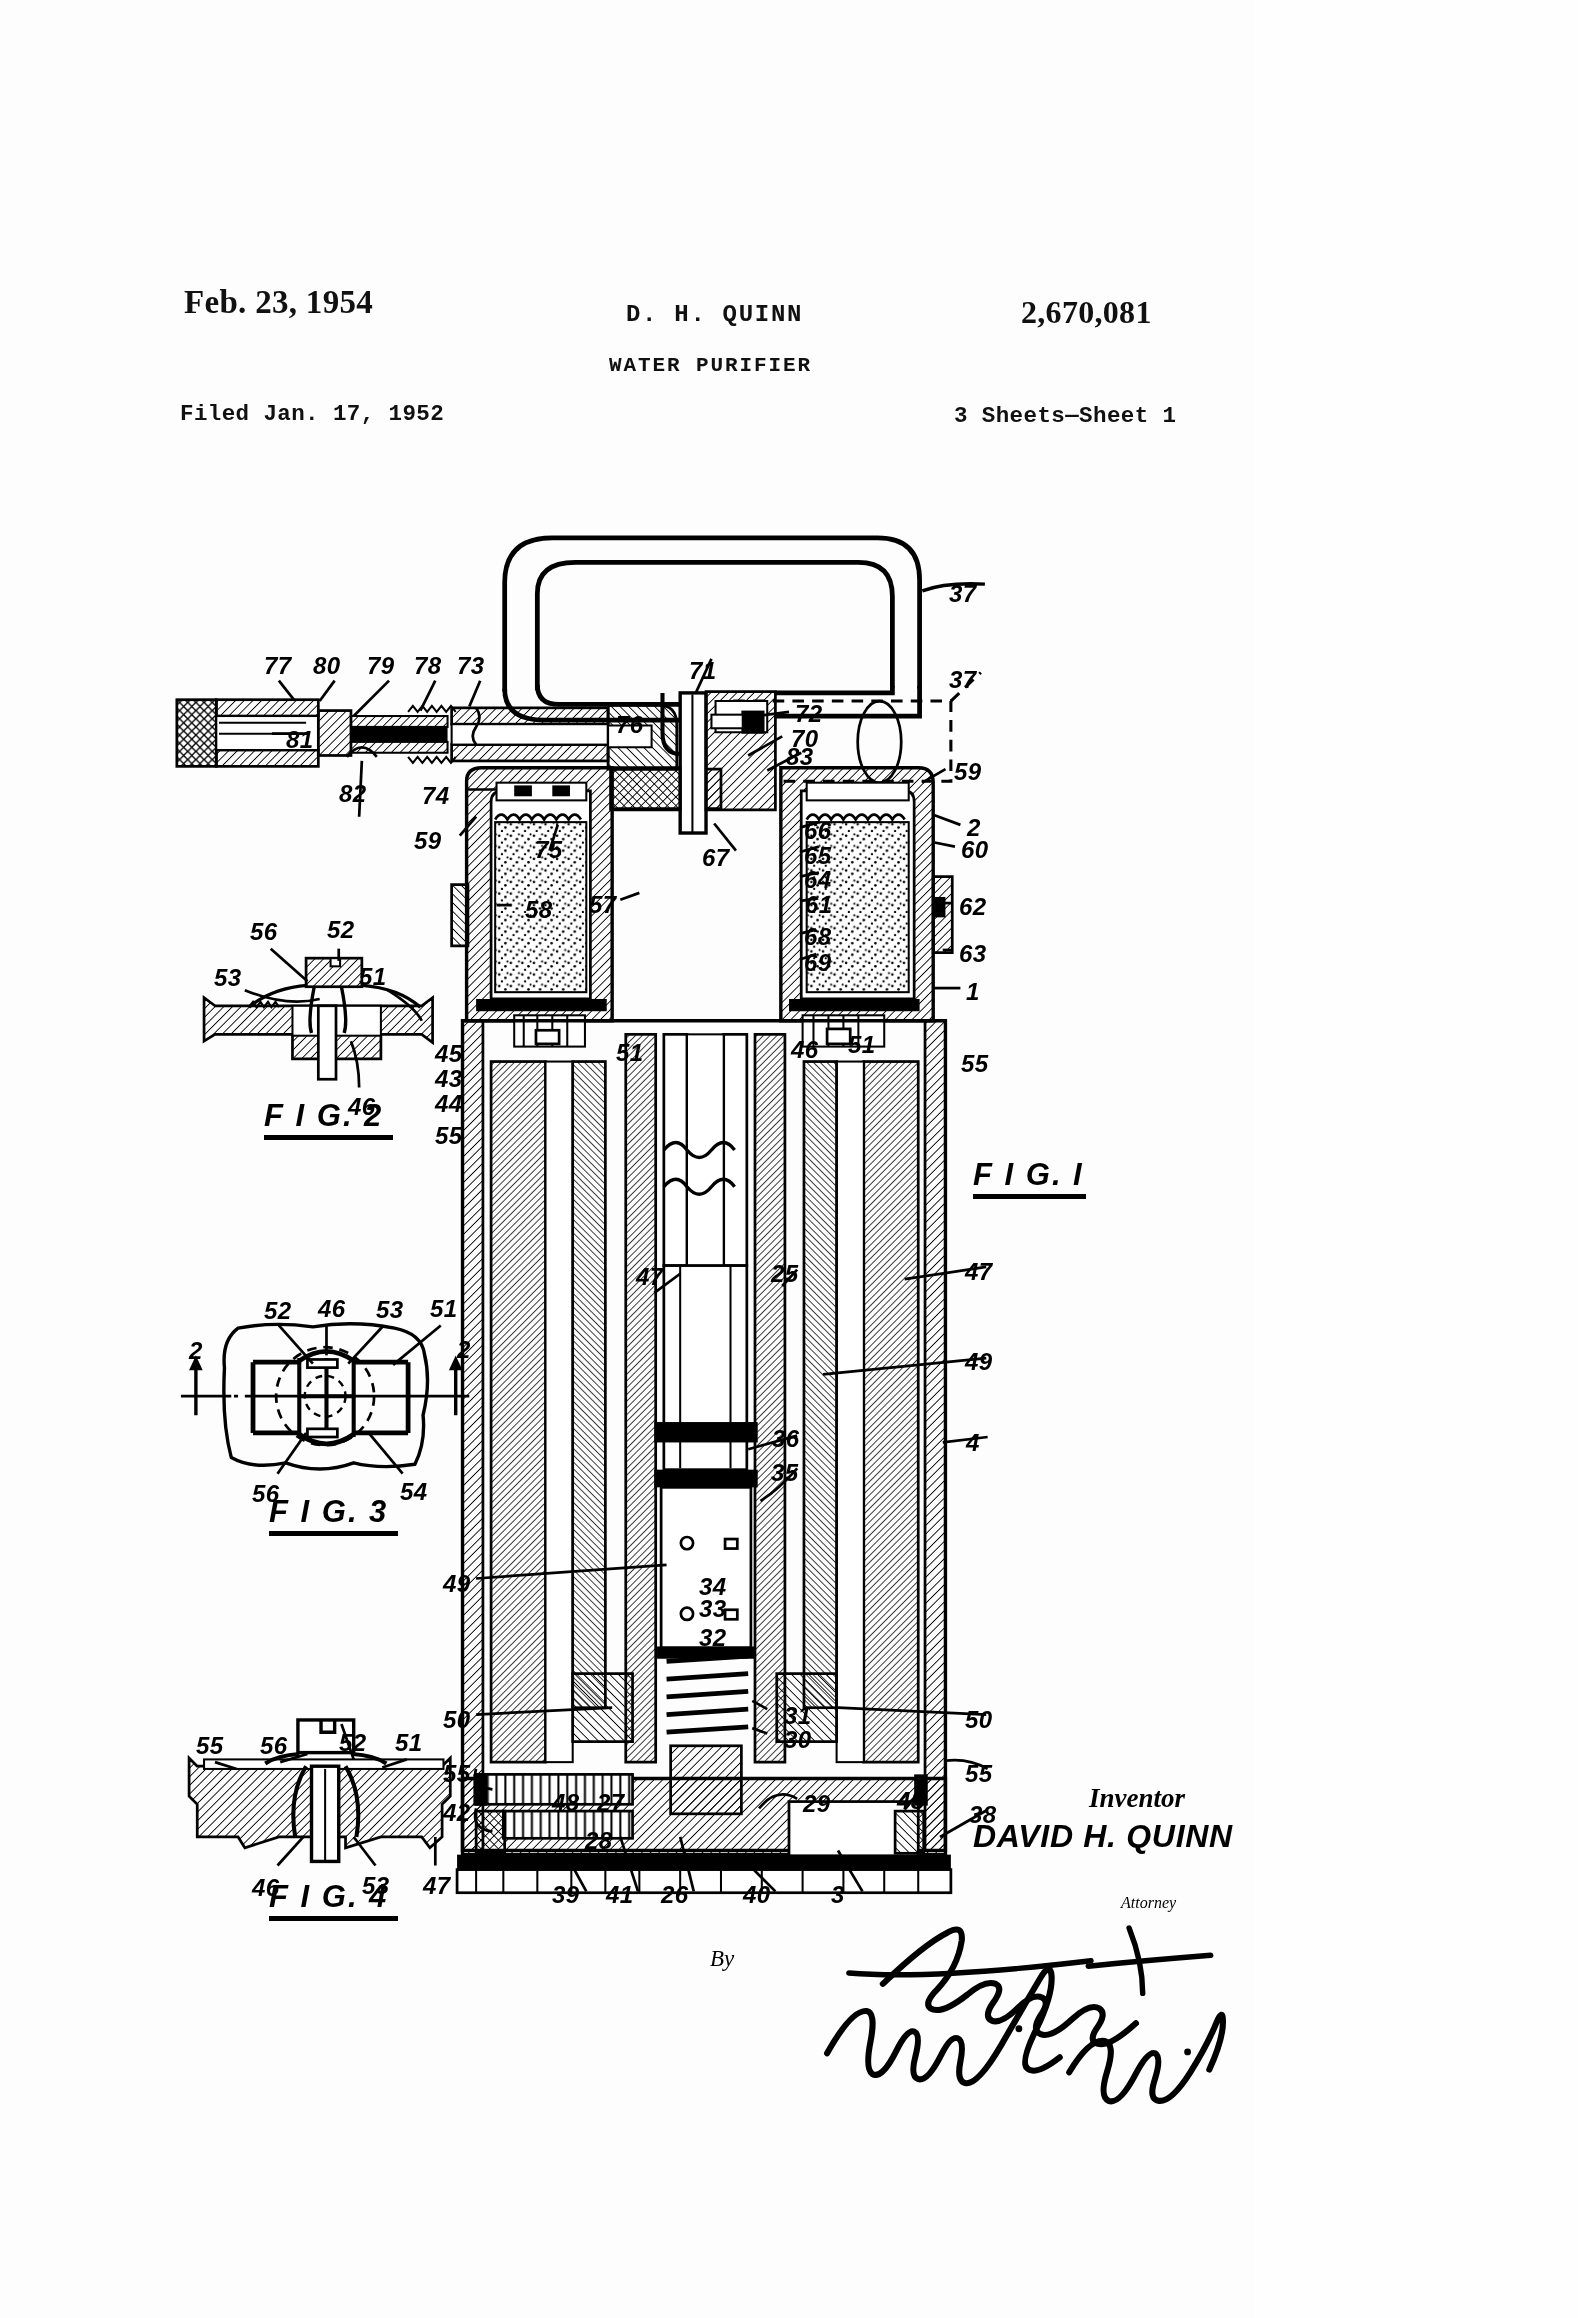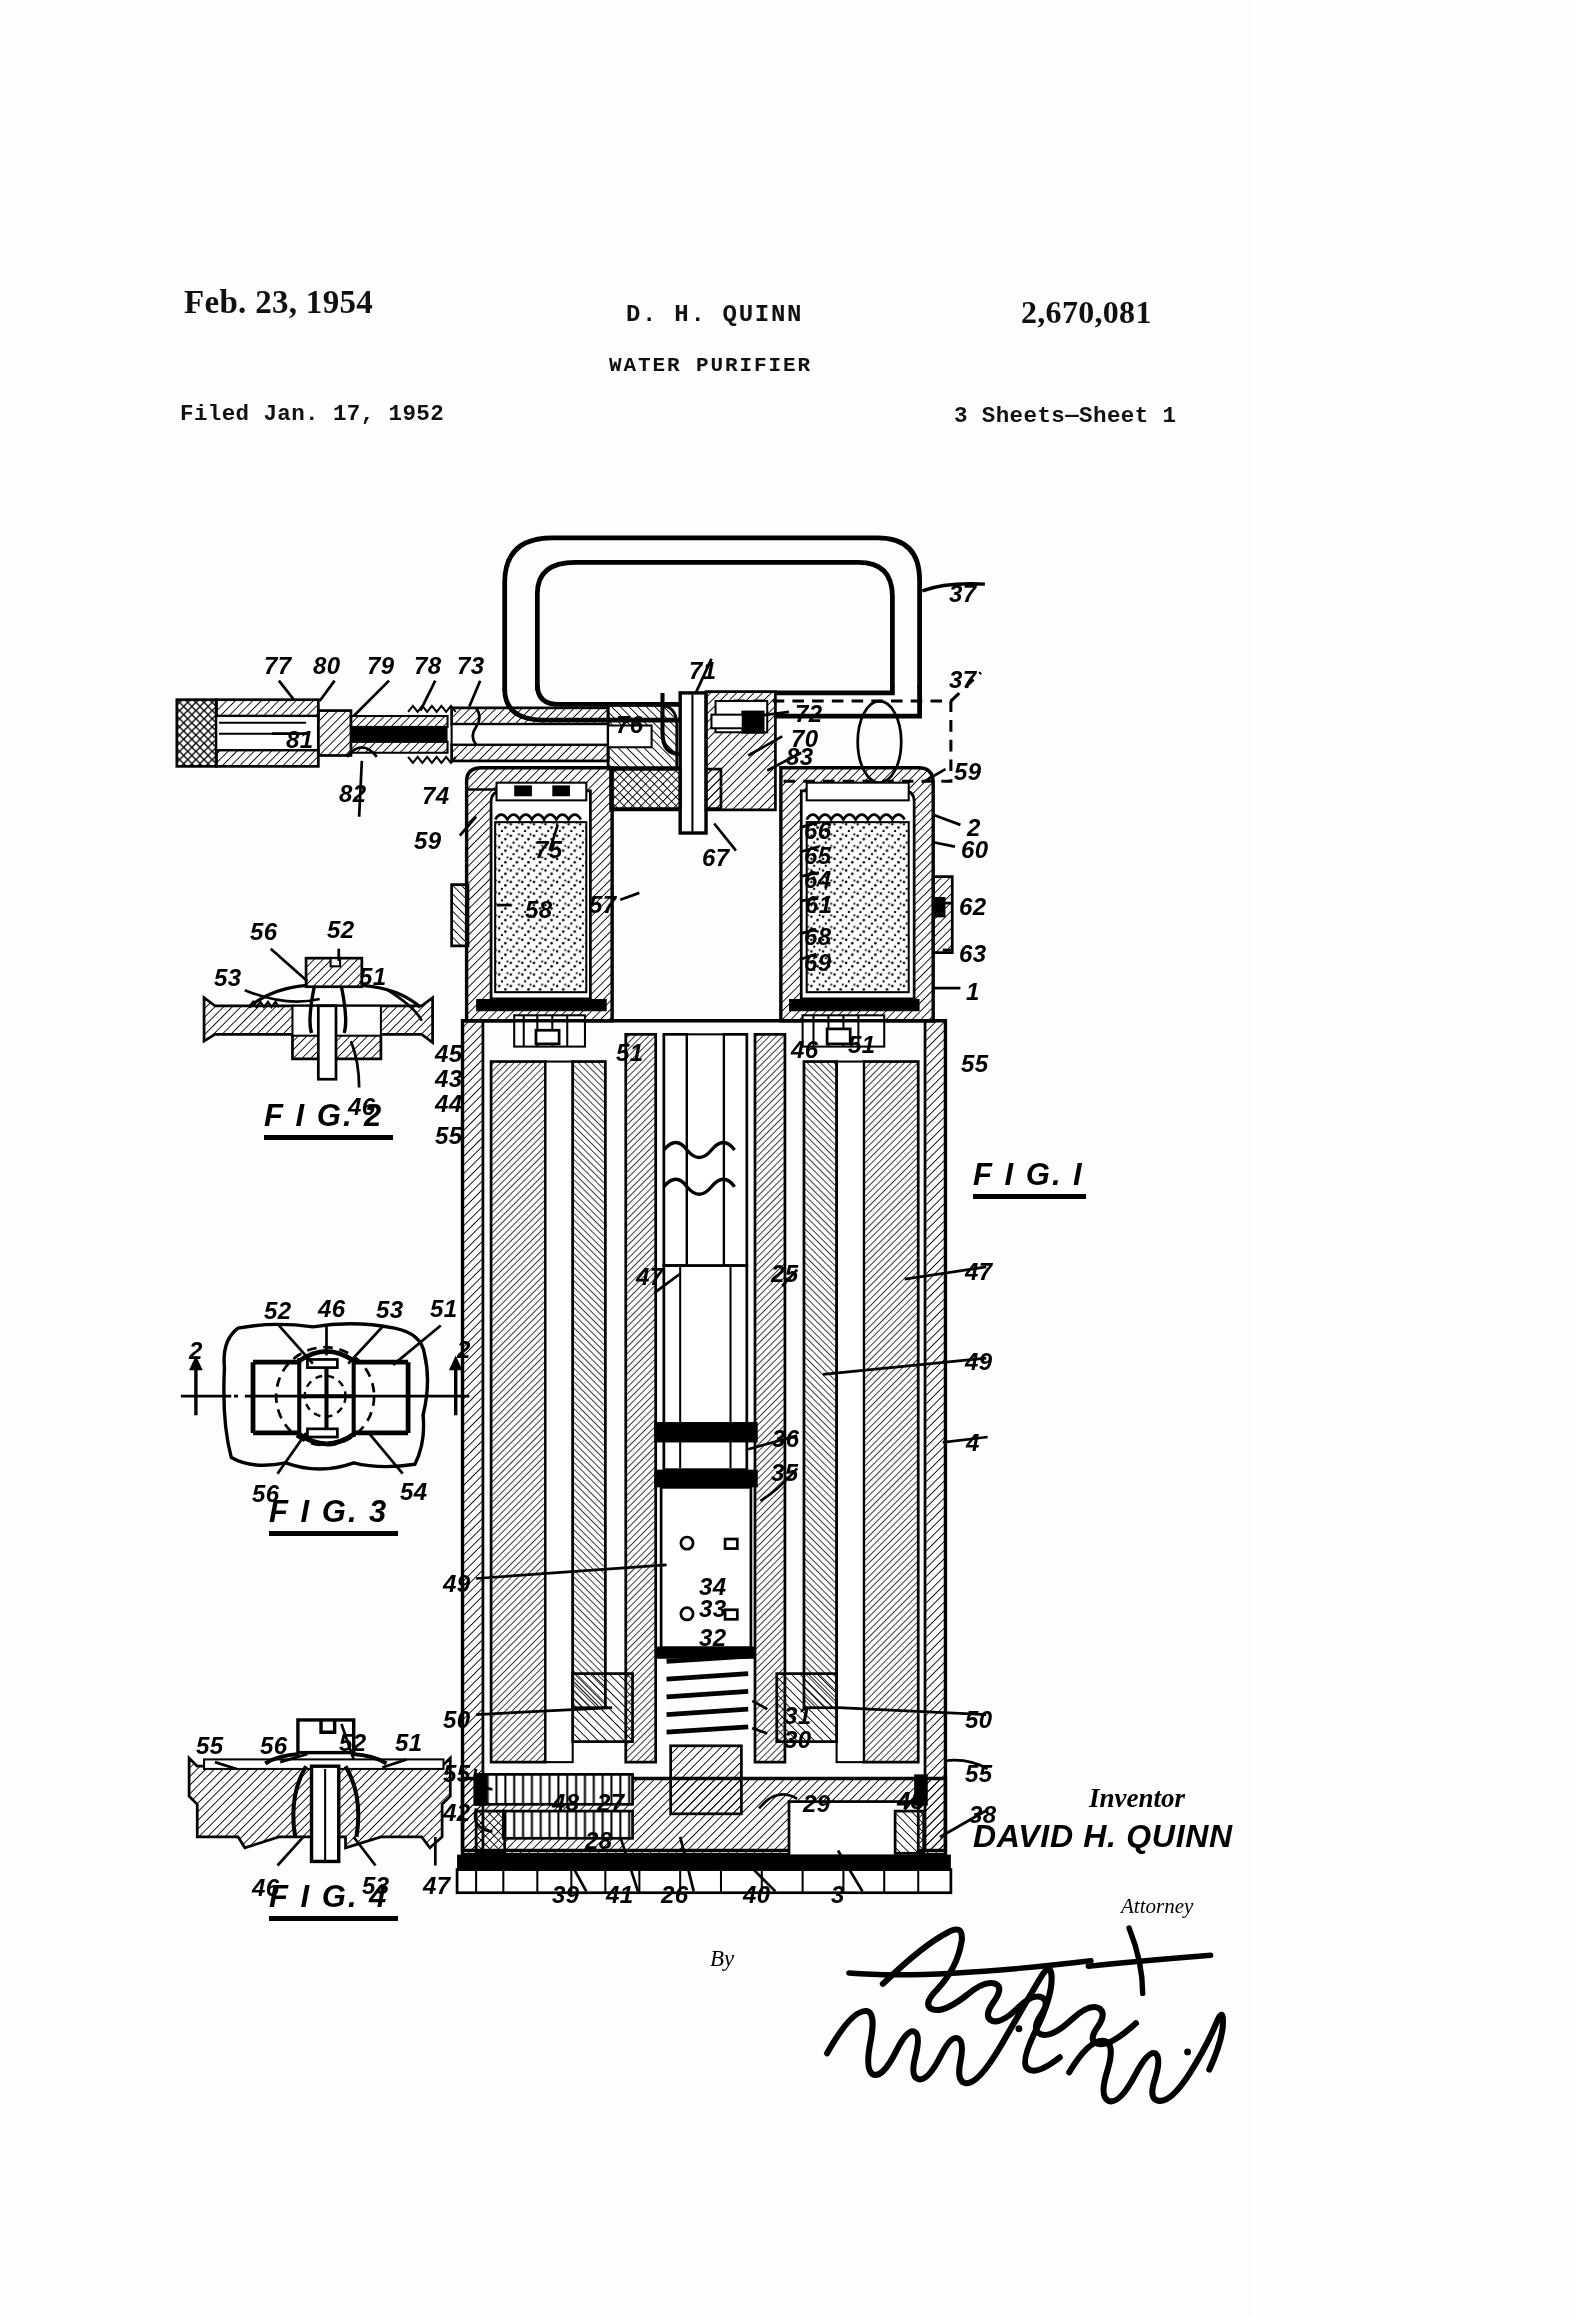--- a/index.html
+++ b/index.html
@@ -34,21 +34,21 @@
        letter-spacing:0.3px;white-space:nowrap;line-height:1;}
 
   
   .sig{position:absolute;color:#000;}
   #sig-inventor-label{left:1089px;top:1783px;font-size:27px;
        font-family:"Liberation Serif",serif;font-style:italic;font-weight:bold;}
   #sig-inventor-name{left:973px;top:1818px;font-size:32px;font-weight:bold;
        font-style:italic;font-family:"Liberation Sans",sans-serif;letter-spacing:0.7px;}
   #sig-by{left:710px;top:1946px;font-size:23px;font-style:italic;
        font-family:"Liberation Serif",serif;}
-  #sig-attorney{left:1121px;top:1894px;font-size:21px;font-style:italic;
+  #sig-attorney{left:1121px;top:1894px;font-size:16px;font-style:italic;
        font-family:"Liberation Serif",serif;}
 
   svg{position:absolute;left:0;top:0;}
   .ln{fill:none;stroke:#000;}
 </style>
 </head>
 <body>
 
 <div id="sheet">
 

